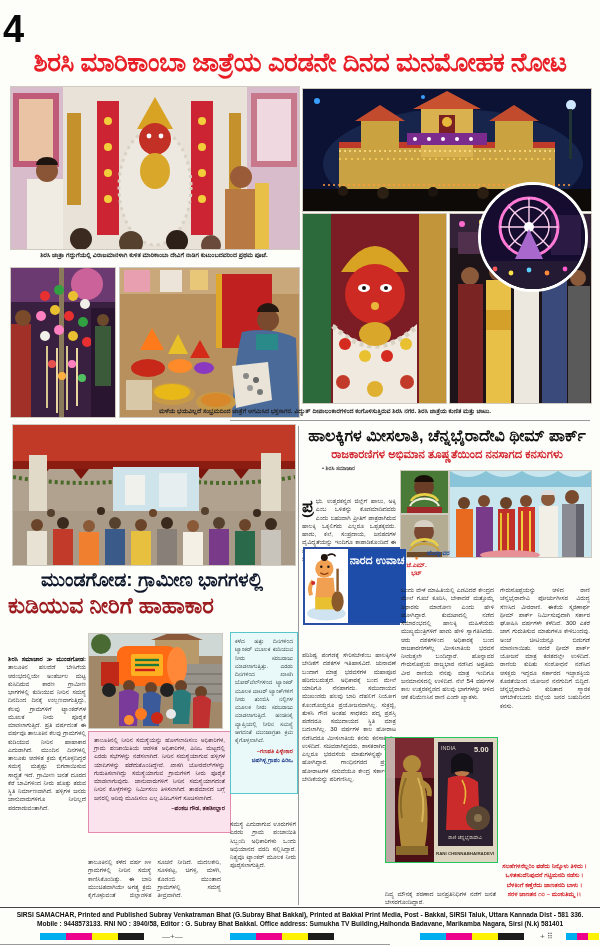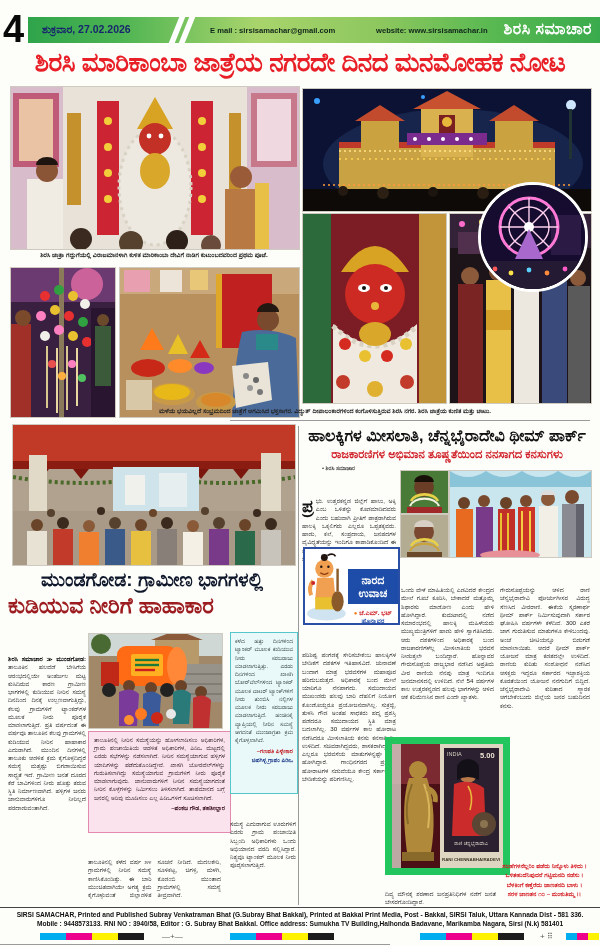--- a/index.html
+++ b/index.html
@@ -33,51 +33,43 @@
   .attr-red{color:#c3242a;font-weight:bold;display:block;text-align:right;margin-top:3px;}
   .attr-blue{color:#1c3a8a;font-weight:bold;display:block;text-align:right;}
   
   .rh1{position:absolute;left:302px;top:427px;width:290px;text-align:center;font-size:16px;font-weight:700;color:#101010;}
   .rh2{position:absolute;left:302px;top:448px;width:290px;text-align:center;font-size:11.5px;font-weight:800;color:#d01f26;}
   .rdateline{position:absolute;left:322px;top:465px;font-size:5.6px;font-weight:bold;color:#333;}
   .dropcap{float:left;font-size:17px;line-height:1;font-weight:800;color:#111;margin:1px 2px 0 0;}
   .naradabox{position:absolute;border:2px solid #2a4fa4;background:#ffffff;display:flex;}
   .narada-art{width:46%;height:100%;}
   .narada-art svg{width:100%;height:100%;display:block;}
-  .narada-right{width:54%;display:flex;flex-direction:column;margin-top:20px;}
+  .narada-right{width:54%;display:flex;flex-direction:row;}
   .narada-title{background:#1d4da8;color:#fff;font-weight:800;font-size:11px;line-height:1.15;
     text-align:center;padding:5px 2px;flex:0 0 auto;}
   .narada-author{font-size:6.4px;font-weight:bold;color:#d0262b;text-align:center;margin-top:5px;}
   .narada-place{font-size:6.4px;font-weight:bold;color:#1d4da8;text-align:center;}
   .bullet-o{color:#f08020;font-size:6px;}
   .verse{position:absolute;font-size:6.1px;font-weight:800;color:#d41f25;line-height:1.55;text-align:center;}
   
-  .stampwrap{position:absolute;border:7px solid #22c55e;background:#1e1418;display:flex;}
+  .stampwrap{position:absolute;border:1px solid #22c55e;background:#1e1418;display:flex;}
   
   .footline{position:absolute;width:100%;text-align:center;font-size:6.6px;font-weight:bold;color:#101010;line-height:1.35;}
   .cmykgrp{position:absolute;top:933px;height:7px;display:flex;}
   .cmykgrp span{display:inline-block;width:26px;height:7px;}
   .regmark{position:absolute;top:932px;font-size:8px;color:#555;}
   .c{background:#00aeef;} .m{background:#ec008c;} .y{background:#fff200;} .k{background:#1c1c1c;}
 </style>
 </head>
 <body>
 
 <div class="page">
 
   <div class="pagenum">4</div>
-  <div class="greenbar">
-    <div class="hdate">ಶುಕ್ರವಾರ, 27.02.2026</div>
-    <div class="slash" style="left:146px;"></div>
-    <div class="slash" style="left:156px;"></div>
-    <div class="hmail" style="left:182px;">E mail : sirsisamachar@gmail.com</div>
-    <div class="hweb" style="left:348px;">website: www.sirsisamachar.in</div>
-    <div class="masthead">ಶಿರಸಿ ಸಮಾಚಾರ</div>
-  </div>
-  <div class="mainhead">ಶಿರಸಿ ಮಾರಿಕಾಂಬಾ ಜಾತ್ರೆಯ ನಗರದೇ ದಿನದ ಮನಮೋಹಕ ನೋಟ</div>
+  <div class="mainhead">ಶಿರಸಿ ಮಾರಿಕಾಂಬಾ ಜಾತ್ರೆಯ ಎರಡನೇ ದಿನದ ಮನಮೋಹಕ ನೋಟ</div>
 
   <div class="photo" style="left:10px;top:86px;width:288px;height:162px;">
     <svg viewBox="0 0 288 162" preserveAspectRatio="none">
       <rect width="288" height="162" fill="#d9bccb"></rect>
       <rect x="52" y="0" width="184" height="162" fill="#e9e2d8"></rect>
       <rect x="2" y="6" width="46" height="74" fill="#bf5a79"></rect>
         <rect x="8" y="12" width="34" height="62" fill="#e9c3a4"></rect>
       <rect x="240" y="6" width="46" height="74" fill="#c7798b"></rect>
         <rect x="246" y="12" width="34" height="62" fill="#f0d8e0"></rect>
       <rect x="56" y="26" width="14" height="92" fill="#c5912d"></rect>

